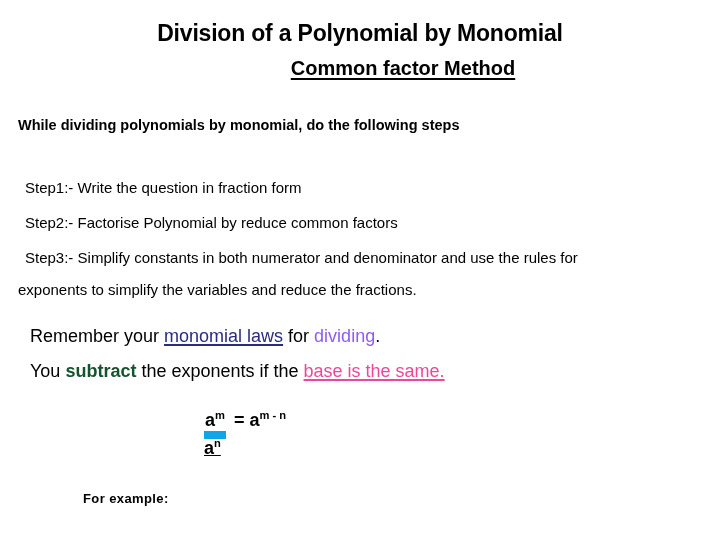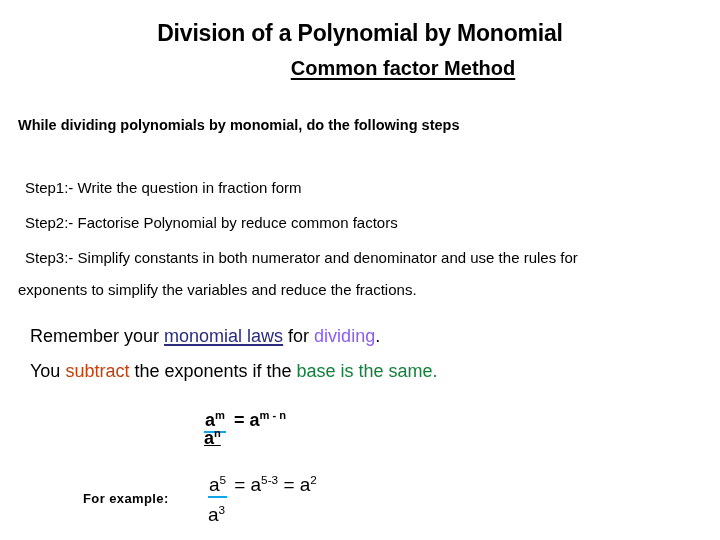--- a/index.html
+++ b/index.html
@@ -96,25 +96,26 @@
   .remember-2 { top: 362px; white-space: nowrap; }
 
   .u-blue {
     color: #2B2B7F;
     text-decoration: underline;
     text-underline-offset: 2px;
     text-decoration-thickness: 1.5px;
   }
   .c-orange { color: #8b5cf6; }
   .b-orange {
-    color: #c2410c;
-    font-weight: normal;
+    color: #14532d;
+    font-weight: bold;
   }
   .u-black {
-    color: #15803d;
+    color: #ec4899;
+    text-decoration: underline;
     text-underline-offset: 2px;
     text-decoration-thickness: 1.5px;
   }
 
   
   .for-example {
     position: absolute;
     left: 83px;
     top: 491px;
     font-size: 13px;
@@ -126,33 +127,34 @@
   .formula {
     position: absolute;
     white-space: nowrap;
   }
   .formula sup {
     font-size: 0.62em;
     vertical-align: super;
     line-height: 0;
   }
   .frac-num {
-    border-bottom: 2px solid #0ea5e9;
+    border-bottom: 8px solid #0ea5e9;
     padding: 0 1px 1px 1px;
   }
 
   .formula-1 {
     left: 204px;
     top: 411px;
     font-size: 18px;
     font-weight: bold;
     line-height: 1.0;
   }
   .formula-1 .den {
     display: block;
+    margin-top: 10px;
     text-decoration: underline;
   }
   .formula-1 .rhs { margin-left: 8px; }
 
   .formula-2 {
     left: 208px;
     top: 475px;
     font-size: 19px;
     font-weight: normal;
     line-height: 1.0;
@@ -191,18 +193,14 @@
 
   <div class="remember remember-2"><span>You </span><span class="b-orange">subtract</span><span> the exponents if the </span><span class="u-black">base is the same.</span></div>
 
   <div class="for-example">For example:</div>
 
   <div class="formula formula-1">
     <span class="frac-num"><span>a</span><sup>m</sup></span><span class="rhs">=</span> <span>a</span><sup>m - n</sup>
     <span class="den"><span>a</span><sup>n</sup></span>
   </div>
 
-  <div class="formula formula-2">
-    <span class="frac-num"><span>a</span><sup>5</sup></span><span class="rhs">=</span> <span>a</span><sup>5-3</sup> <span>=</span> <span>a</span><sup>2</sup>
-    <span class="den"><span>a</span><sup>3</sup></span>
-  </div>
 
 </div>
 
 </body></html>

